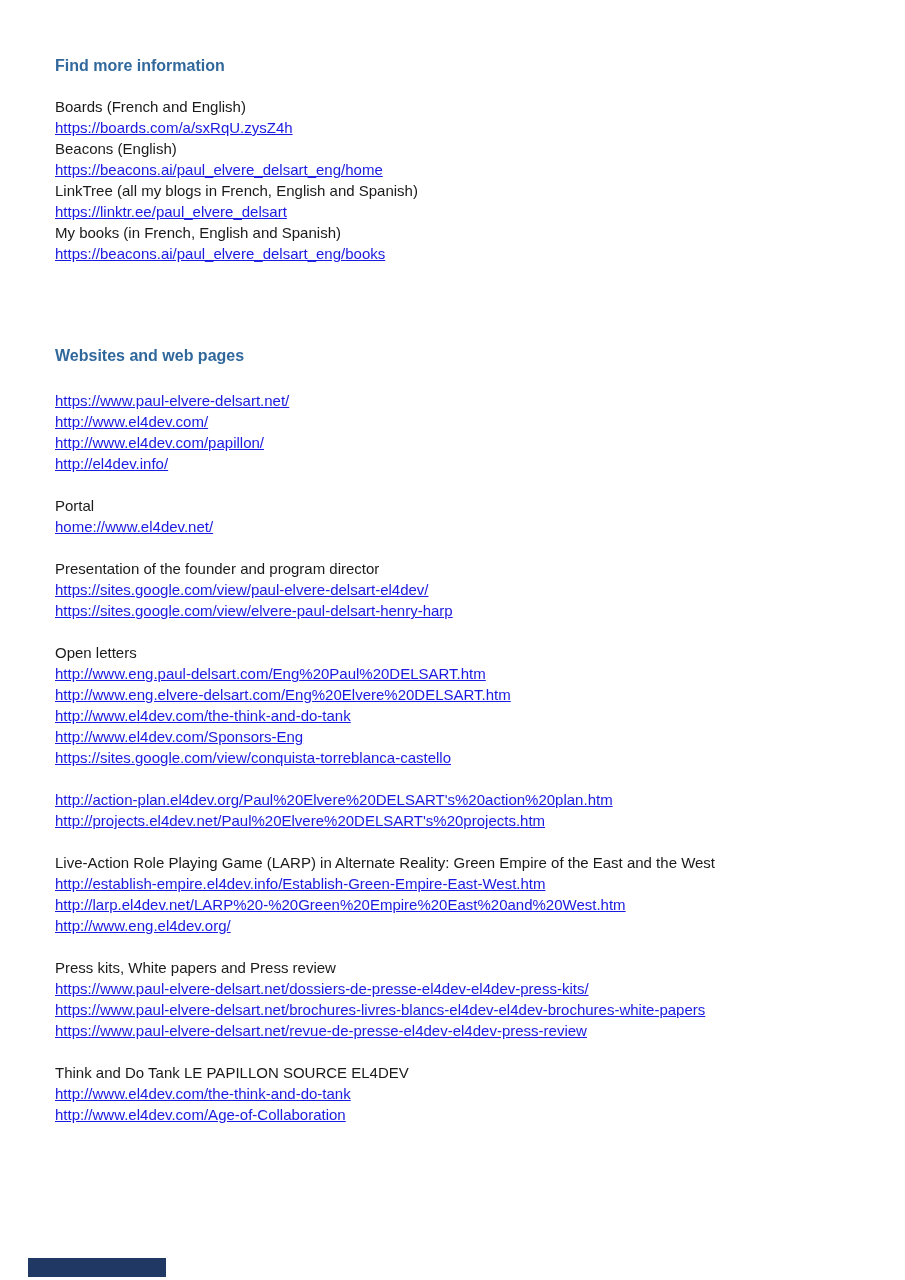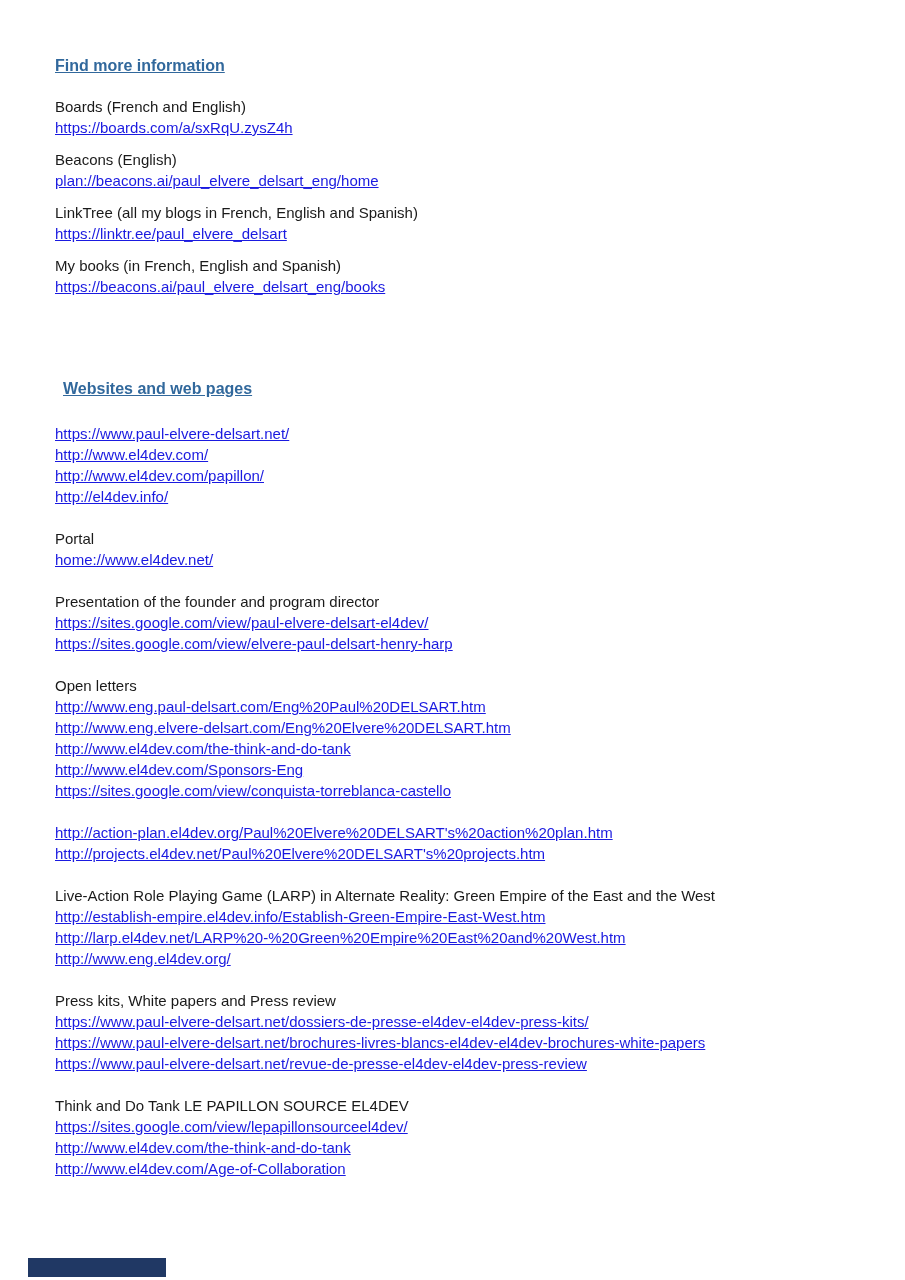--- a/index.html
+++ b/index.html
@@ -14,27 +14,26 @@
     line-height: 21px;
     color: var(--text-color, #1a1a1a);
     padding: 55px 30px 0 55px;
     overflow: hidden;
   }
   .heading {
     font-size: 16px;
     line-height: 21px;
     font-weight: bold;
     color: var(--heading-color, #31689c);
-    text-decoration: underline;
   }
   .sec-compact .heading { margin-bottom: 20px; }
   .sec-spaced { margin-top: 81px; }
-  .sec-spaced .heading { margin-bottom: 24px; margin-left: 8px; }
+  .sec-spaced .heading { margin-bottom: 24px; }
   .sec-spaced .group + .group { margin-top: 21px; }
-  .group-label { color: var(--text-color, #1a1a1a); margin-top: 11px; }
+  .group-label { color: var(--text-color, #1a1a1a); }
   .link-line a {
     color: var(--link-color, #1a1ae0);
     text-align: right;
   }
   .bottom-bar {
     position: absolute;
     left: 28px;
     top: 1258px;
     width: 138px;
     height: 19px;
@@ -48,21 +47,21 @@
 
   <section class="sec sec-compact">
     <h2 class="heading">Find more information</h2>
     <div class="groups">
         <div class="group">
           <div class="group-label">Boards (French and English)</div>
           <div class="link-line"><a href="#">https://boards.com/a/sxRqU.zysZ4h</a></div>
         </div>
         <div class="group">
           <div class="group-label">Beacons (English)</div>
-          <div class="link-line"><a href="#">plan://beacons.ai/paul_elvere_delsart_eng/home</a></div>
+          <div class="link-line"><a href="#">https://beacons.ai/paul_elvere_delsart_eng/home</a></div>
         </div>
         <div class="group">
           <div class="group-label">LinkTree (all my blogs in French, English and Spanish)</div>
           <div class="link-line"><a href="#">https://linktr.ee/paul_elvere_delsart</a></div>
         </div>
         <div class="group">
           <div class="group-label">My books (in French, English and Spanish)</div>
           <div class="link-line"><a href="#">https://beacons.ai/paul_elvere_delsart_eng/books</a></div>
         </div>
       </div>
@@ -105,21 +104,20 @@
           <div class="link-line"><a href="#">http://www.eng.el4dev.org/</a></div>
         </div>
         <div class="group">
           <div class="group-label">Press kits, White papers and Press review</div>
           <div class="link-line"><a href="#">https://www.paul-elvere-delsart.net/dossiers-de-presse-el4dev-el4dev-press-kits/</a></div>
           <div class="link-line"><a href="#">https://www.paul-elvere-delsart.net/brochures-livres-blancs-el4dev-el4dev-brochures-white-papers</a></div>
           <div class="link-line"><a href="#">https://www.paul-elvere-delsart.net/revue-de-presse-el4dev-el4dev-press-review</a></div>
         </div>
         <div class="group">
           <div class="group-label">Think and Do Tank LE PAPILLON SOURCE EL4DEV</div>
-          <div class="link-line"><a href="#">https://sites.google.com/view/lepapillonsourceel4dev/</a></div>
           <div class="link-line"><a href="#">http://www.el4dev.com/the-think-and-do-tank</a></div>
           <div class="link-line"><a href="#">http://www.el4dev.com/Age-of-Collaboration</a></div>
         </div>
       </div>
   </section>
 
   <div class="bottom-bar"></div>
 
 </div>
 

